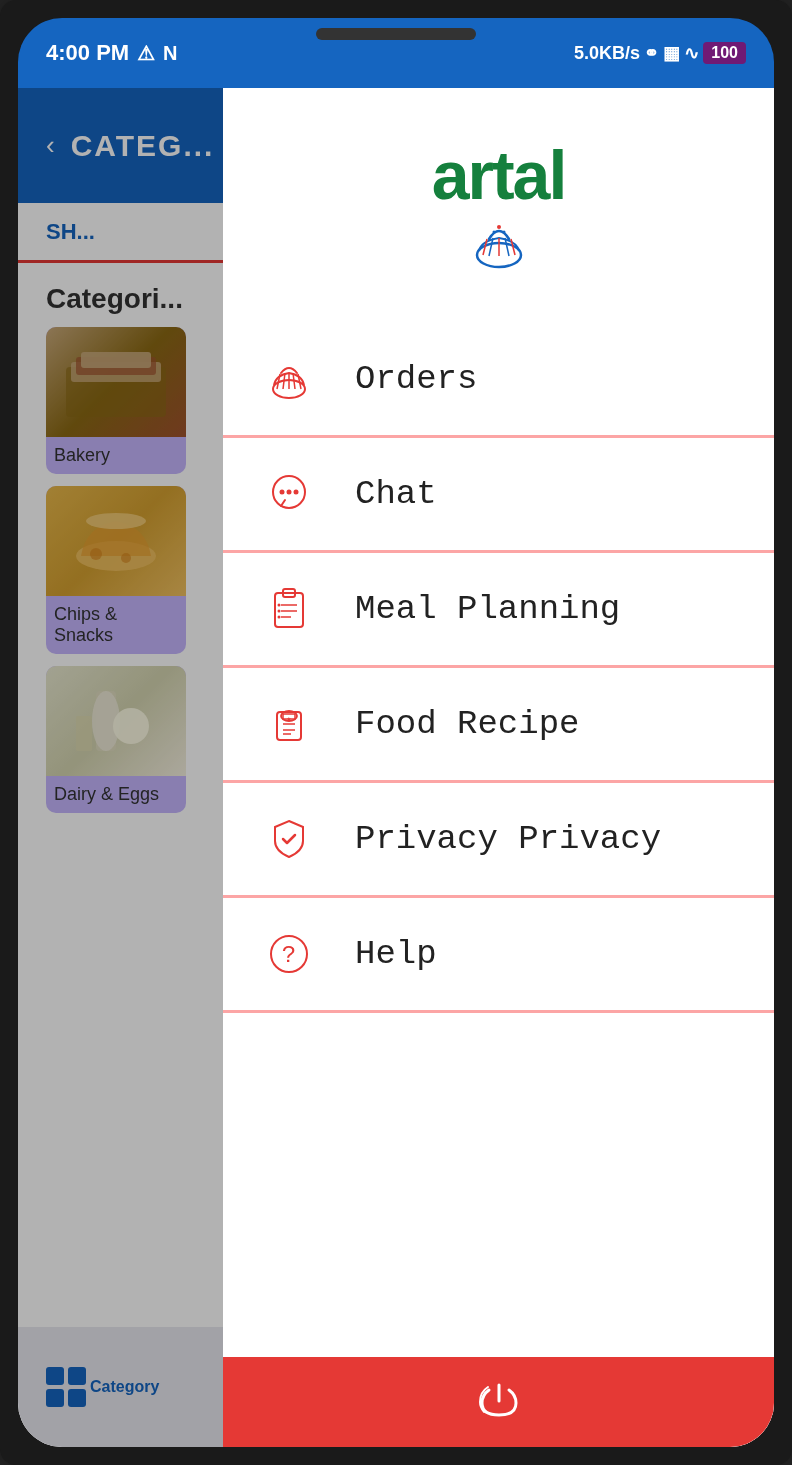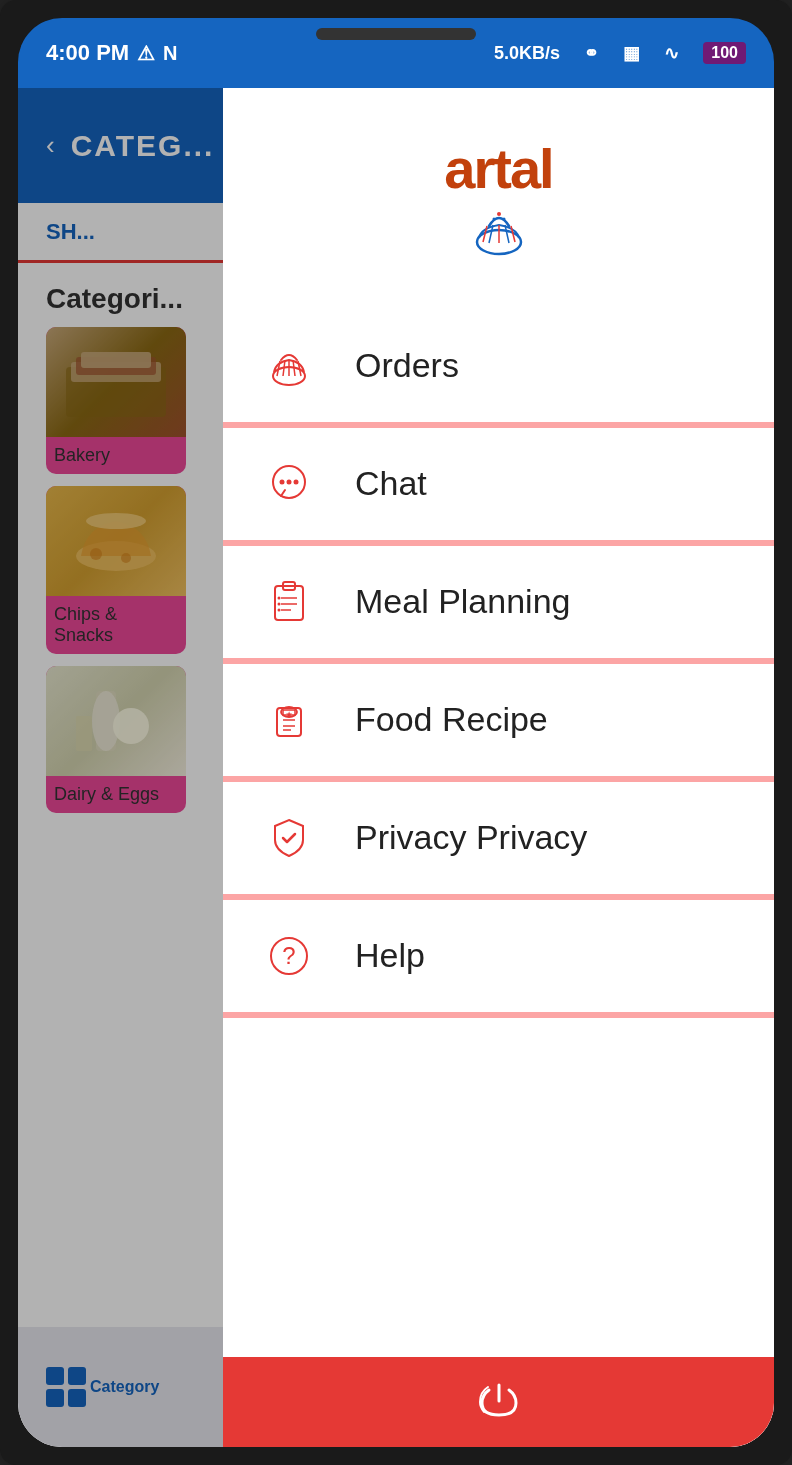--- a/index.html
+++ b/index.html
@@ -33,21 +33,21 @@
       height: 70px;
       display: flex;
       align-items: center;
       justify-content: space-between;
       padding: 0 28px;
       color: white;
       font-size: 22px;
       font-weight: 600;
     }
     .status-left { display: flex; align-items: center; gap: 8px; }
-    .status-right { display: flex; align-items: center; gap: 24px; font-size: 18px; }
+    .status-right { display: flex; align-items: center; gap: 4px; font-size: 18px; }
     .battery {
       background: #701a75;
       color: white;
       font-size: 16px;
       padding: 2px 8px;
       border-radius: 4px;
       font-weight: 700;
     }
     
     .speaker {
@@ -112,21 +112,21 @@
       color: #333;
     }
     .categories-grid {
       display: flex;
       flex-direction: column;
       gap: 12px;
       padding: 0 28px;
     }
     .cat-item {
       width: 140px;
-      background: #ec4899;
+      background: #c4b5fd;
       border-radius: 10px;
       overflow: hidden;
     }
     .cat-img {
       width: 140px;
       height: 110px;
       background: #ccc;
       display: flex;
       align-items: center;
       justify-content: center;
@@ -208,23 +208,23 @@
       align-items: center;
       justify-content: center;
       padding: 50px 30px 40px;
       background: white;
     }
     .logo-text {
       text-align: center;
       line-height: 1.1;
     }
     .logo-artal {
-      font-size: 56px;
+      font-size: 68px;
       font-weight: 900;
-      color: #c2410c;
+      color: #15803d;
       font-family: 'Arial', sans-serif;
       letter-spacing: -2px;
     }
     .logo-arabic {
       font-size: 52px;
       color: #1565C0;
       direction: rtl;
       display: flex;
       align-items: center;
       justify-content: center;
@@ -237,22 +237,23 @@
     .drawer-menu {
       flex: 1;
       overflow-y: auto;
       padding: 10px 0;
     }
     .menu-item {
       display: flex;
       align-items: center;
       padding: 30px 40px;
       gap: 40px;
-      border-bottom: 6px solid #fca5a5;
+      border-bottom: 3px solid #fca5a5;
       cursor: pointer;
+      font-family: Liberation Mono, monospace;
     }
     .menu-icon {
       width: 52px;
       height: 52px;
       flex-shrink: 0;
       display: flex;
       align-items: center;
       justify-content: center;
     }
     .menu-label {

